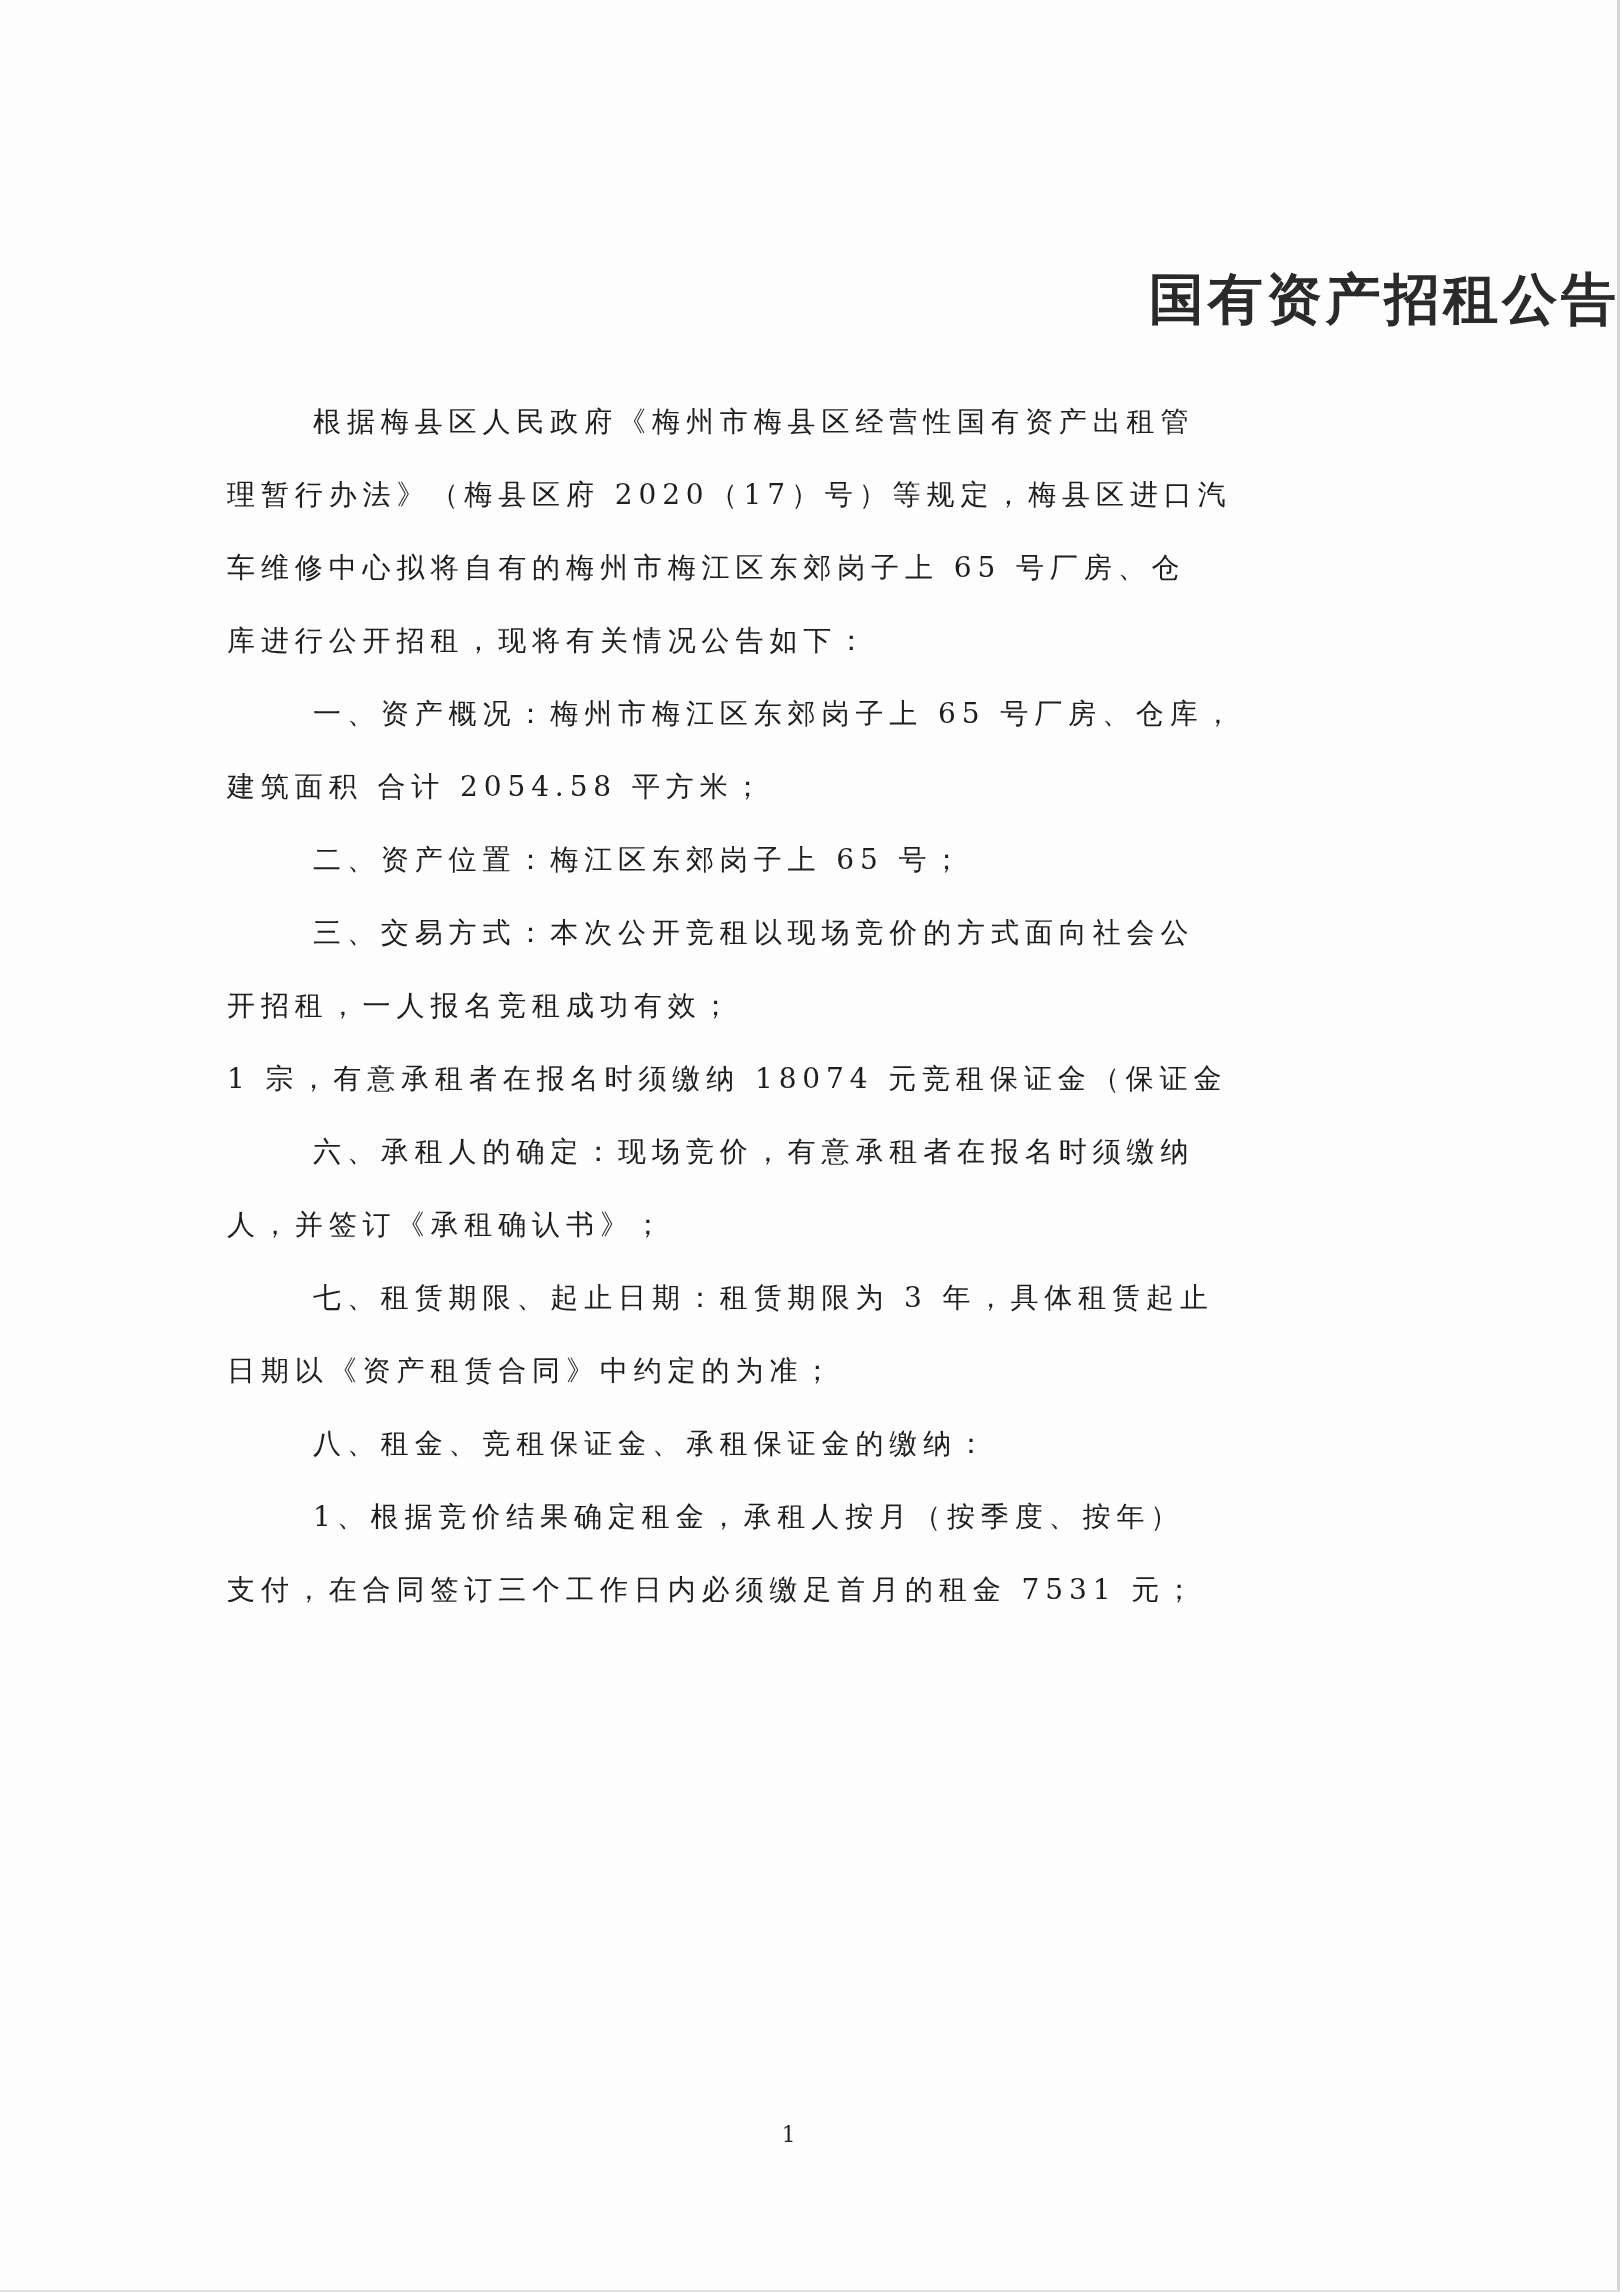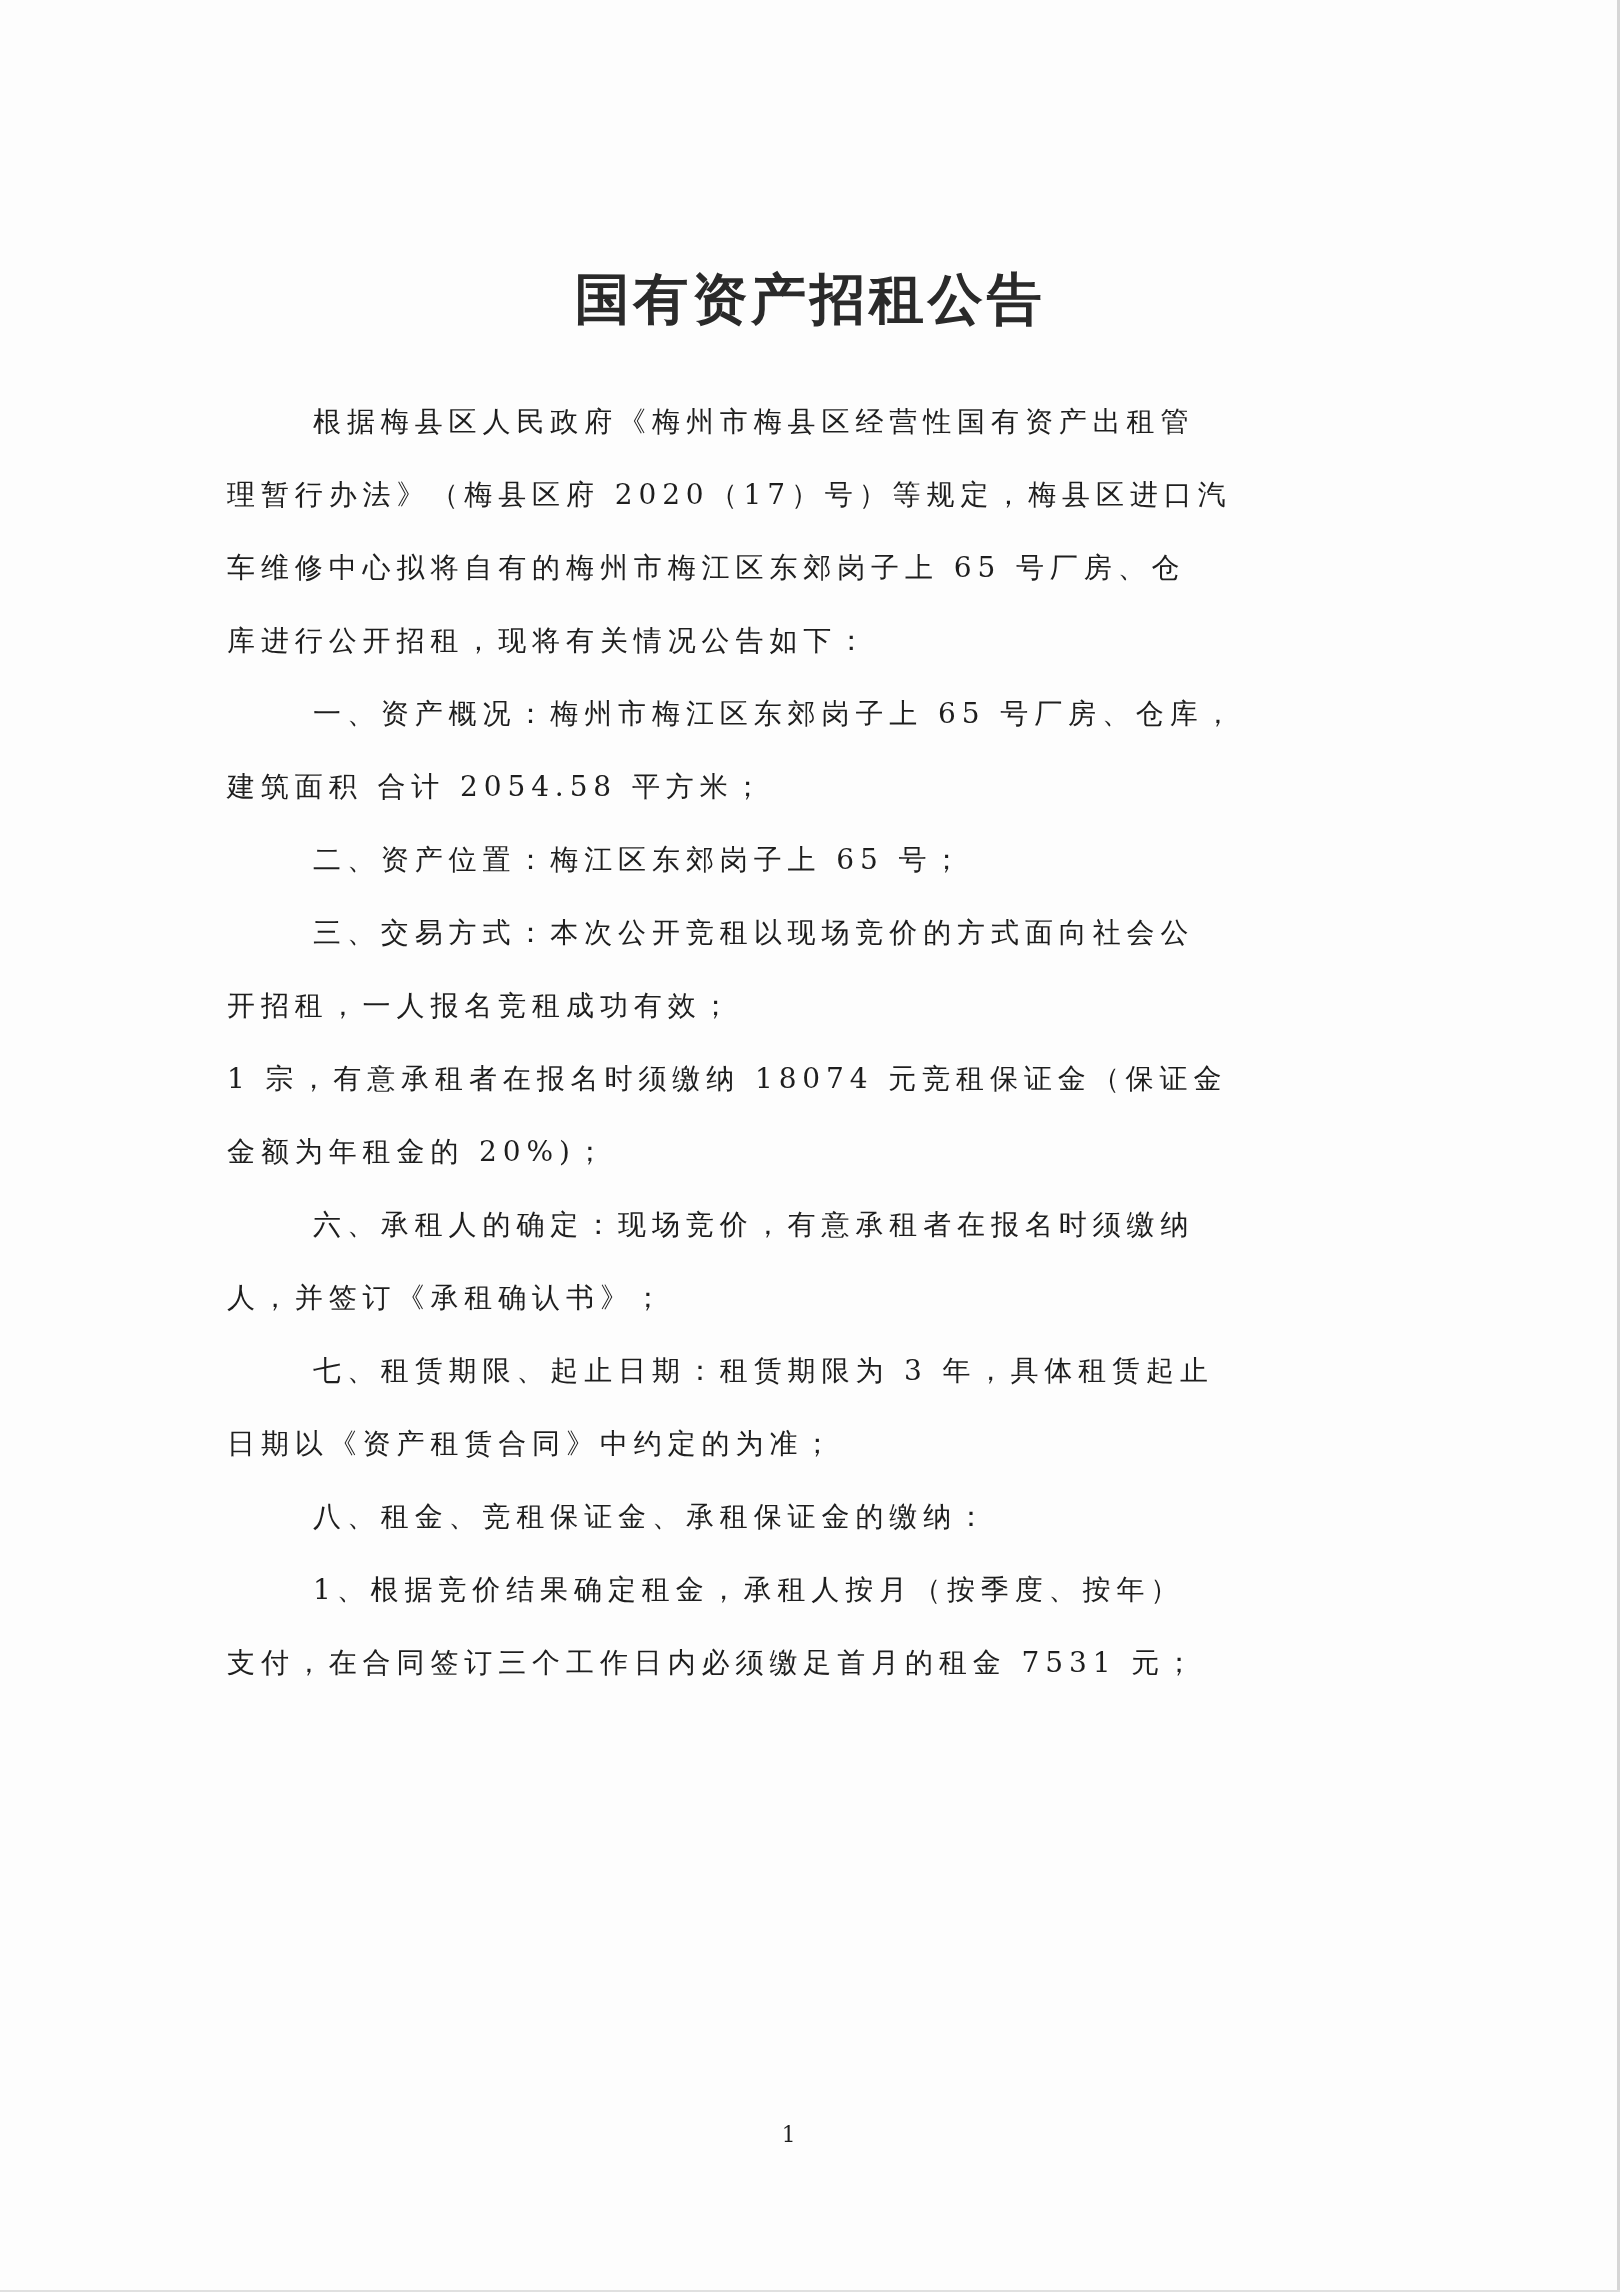--- a/index.html
+++ b/index.html
@@ -32,21 +32,21 @@
     position: absolute;
     left: 0; bottom: 0;
     width: 1620px; height: 2.9px;
     background: #e0e0e0;
   }
   .title {
     position: absolute;
     left: 0;
     top: 260px;
     width: 1620px;
-    text-align: center;
+    text-align: right;
     font-size: 55px;
     line-height: 78px;
     letter-spacing: 3.9px;
     font-weight: bold;
     color: #2a2a2a;
     font-family: "DejaVu Sans", "Liberation Sans", sans-serif;
   }
   .body {
     position: absolute;
     left: 227px;
@@ -90,21 +90,20 @@
     <span class="line indent">根据梅县区人民政府《梅州市梅县区经营性国有资产出租管</span>
     <span class="line">理暂行办法》（梅县区府 2020（17）号）等规定，梅县区进口汽</span>
     <span class="line">车维修中心拟将自有的梅州市梅江区东郊岗子上 65 号厂房、仓</span>
     <span class="line">库进行公开招租，现将有关情况公告如下：</span>
     <span class="line indent">一、资产概况：梅州市梅江区东郊岗子上 65 号厂房、仓库，</span>
     <span class="line">建筑面积 合计 2054.58 平方米；</span>
     <span class="line indent">二、资产位置：梅江区东郊岗子上 65 号；</span>
     <span class="line indent">三、交易方式：本次公开竞租以现场竞价的方式面向社会公</span>
     <span class="line">开招租，一人报名竞租成功有效；</span>
     <span class="line">1 宗，有意承租者在报名时须缴纳 18074 元竞租保证金（保证金</span>
-    <span class="line">金额为年租金的 20%)；</span>
     <span class="line indent">六、承租人的确定：现场竞价，有意承租者在报名时须缴纳</span>
     <span class="line">人，并签订《承租确认书》；</span>
     <span class="line indent">七、租赁期限、起止日期：租赁期限为 3 年，具体租赁起止</span>
     <span class="line">日期以《资产租赁合同》中约定的为准；</span>
     <span class="line indent">八、租金、竞租保证金、承租保证金的缴纳：</span>
     <span class="line indent">1、根据竞价结果确定租金，承租人按月（按季度、按年）</span>
     <span class="line">支付，在合同签订三个工作日内必须缴足首月的租金 7531 元；</span>
   </div>
 
   <div class="page-number">1</div>

